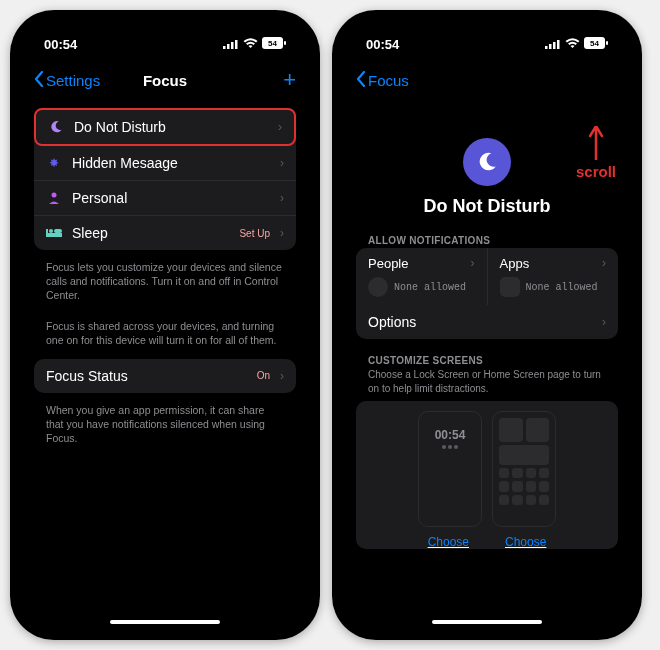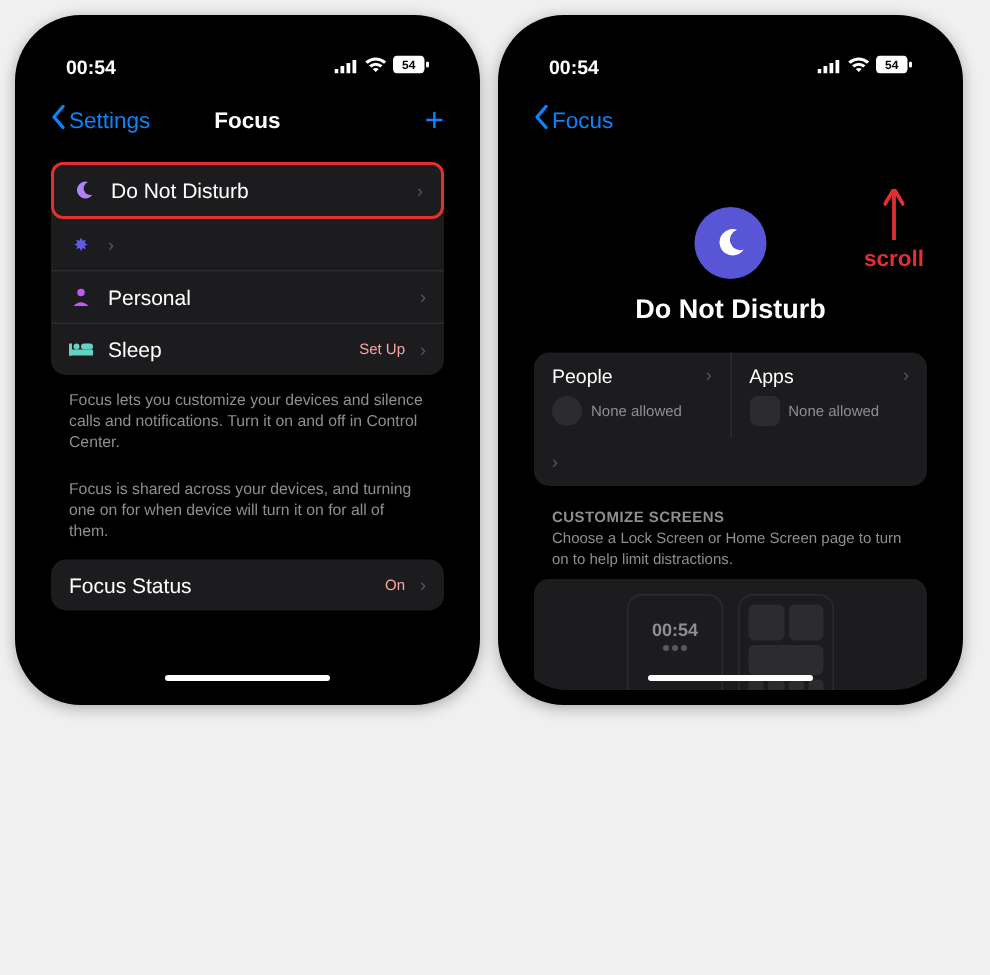--- a/index.html
+++ b/index.html
@@ -7,21 +7,21 @@
     background: #f0f0f0;
     font-family: -apple-system, BlinkMacSystemFont, "Segoe UI", sans-serif;
     display: flex;
     gap: 12px;
     padding: 10px;
     width: 660px;
     height: 650px;
   }
   .phone {
     width: 310px;
-    height: 460px;
+    height: 630px;
     background: #000;
     border-radius: 44px;
     padding: 10px;
     position: relative;
     box-shadow: 0 2px 10px rgba(0,0,0,0.3);
   }
   .screen {
     background: #000;
     width: 100%;
     height: 100%;
@@ -189,21 +189,21 @@
   .split {
     display: flex;
   }
   .split .cell {
     flex: 1;
     padding: 8px 12px;
     border-right: 0.5px solid #2c2c2e;
   }
   .split .cell:last-child { border-right: none; }
   .cell-top { display: flex; justify-content: space-between; font-size: 13px; margin-bottom: 6px; }
-  .cell-bot { display: flex; align-items: center; gap: 6px; color: #8e8e93; font-size: 10px; }
+  .cell-bot { display: flex; align-items: center; gap: 6px; color: #8e8e93; font-size: 10px; font-family: Liberation Mono, monospace; }
   .mini-circle { width: 20px; height: 20px; background: #2c2c2e; border-radius: 50%; }
   .mini-square { width: 20px; height: 20px; background: #2c2c2e; border-radius: 5px; }
   .screens {
     display: flex;
     gap: 10px;
     padding: 10px 12px 4px;
     justify-content: center;
   }
   .lock-prev, .home-prev {
     width: 64px;
@@ -217,21 +217,21 @@
     padding: 6px;
     gap: 3px;
   }
   .lock-time { font-size: 12px; font-weight: 600; color: #8e8e93; margin-top: 10px;}
   .lock-dots { display:flex; gap:2px; }
   .lock-dots span { width:4px;height:4px;border-radius:50%;background:#5a5a5e;}
   .grid-widgets { display:flex; gap:3px; width:100%; }
   .wdg { background:#2c2c2e; border-radius:4px; }
   .apps { display:grid; grid-template-columns:repeat(4,1fr); gap:3px; width:100%; }
   .apps span { aspect-ratio:1; background:#2c2c2e; border-radius:3px; }
-  .choose-row { display:flex; justify-content:center; gap:36px; padding-top:4px;}
+  .choose-row { display:flex; justify-content:center; gap:36px; padding-top:4px;text-decoration:underline;}
   .choose { color:#0a84ff; font-size:12px; }
   .moon-svg { width:22px; height:22px; }
 </style>
 </head>
 <body>
 
 <div class="phone">
   <div class="notch"></div>
   <div class="screen">
     <div class="status-bar">
@@ -279,20 +279,21 @@
           <span class="row-icon">
             <svg width="14" height="14" viewBox="0 0 20 20">
                 <path d="M14 2 A8 8 0 1 0 18 14 A6 6 0 0 1 14 2 Z" fill="#b084f5"></path>
               </svg>
           </span>
           <span class="row-label">Do Not Disturb</span>
           <span class="chevron">›</span>
         </div>
         <div class="row">
           <span class="row-icon" style="color:#5e5ce6">✸</span>
+          <span class="row-label">Hidden Mesaage</span>
           <span class="chevron">›</span>
         </div>
         <div class="row">
           <span class="row-icon">
             <svg width="14" height="14" viewBox="0 0 14 14">
                 <circle cx="7" cy="4" r="2.5" fill="#bf5af2"></circle>
                 <path d="M2 13 Q7 8 12 13 Z" fill="#bf5af2"></path>
               </svg>
           </span>
           <span class="row-label">Personal</span>
@@ -307,29 +308,30 @@
                 <rect x="8" y="2" width="8" height="4" rx="2" fill="#64d2c1"></rect>
               </svg>
           </span>
           <span class="row-label">Sleep</span>
           <span class="row-trail">Set Up</span>
           <span class="chevron">›</span>
         </div>
       </div>
       <div class="footer-text">Focus lets you customize your devices and silence calls and notifications. Turn it on and off in Control Center.</div>
 
-      <div class="footer-text">Focus is shared across your devices, and turning one on for when device will turn it on for all of them.</div>
+      <div class="footer-text">Focus is shared across your devices, and turning one on for this device will turn it on for all of them.</div>
 
       <div class="group">
         <div class="row">
           <span class="row-label">Focus Status</span>
           <span class="row-trail">On</span>
           <span class="chevron">›</span>
         </div>
       </div>
+      <div class="footer-text">When you give an app permission, it can share that you have notifications silenced when using Focus.</div>
     </div>
     <div class="home-indicator"></div>
   </div>
 </div>
 
 <div class="phone">
   <div class="notch"></div>
   <div class="screen">
     <div class="status-bar">
       <span>00:54</span>
@@ -379,20 +381,21 @@
         </div>
         <div class="hero-title">Do Not Disturb</div>
         <div class="scroll-annot">
           <svg width="14" height="34" viewBox="0 0 14 34">
               <path d="M7 34 L7 4 M7 0 L1 10 M7 0 L13 10" stroke="#e03030" stroke-width="2.5" fill="none" stroke-linecap="round"></path>
             </svg>
           <div>scroll</div>
         </div>
       </div>
 
+      <div class="section-header">ALLOW NOTIFICATIONS</div>
       <div class="group">
         <div class="split">
           <div class="cell">
             <div class="cell-top">
               <span>People</span>
               <span class="chevron">›</span>
             </div>
             <div class="cell-bot">
               <div class="mini-circle"></div>
               <span>None allowed</span>
@@ -403,20 +406,21 @@
               <span>Apps</span>
               <span class="chevron">›</span>
             </div>
             <div class="cell-bot">
               <div class="mini-square"></div>
               <span>None allowed</span>
             </div>
           </div>
         </div>
         <div class="row">
+          <span class="row-label">Options</span>
           <span class="chevron">›</span>
         </div>
       </div>
 
       <div style="height:10px"></div>
       <div class="section-header">CUSTOMIZE SCREENS</div>
       <div class="section-sub">Choose a Lock Screen or Home Screen page to turn on to help limit distractions.</div>
       <div class="group">
         <div class="screens">
           <div class="lock-prev">

